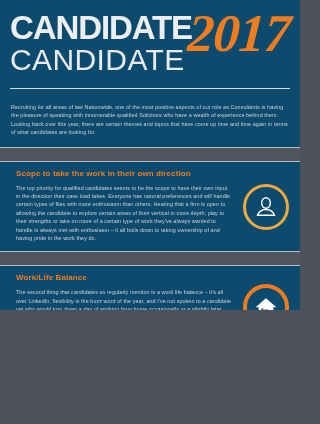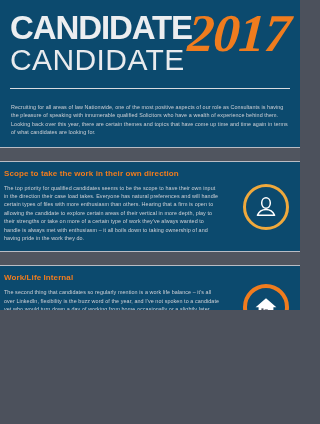--- a/index.html
+++ b/index.html
@@ -87,21 +87,21 @@
     position: relative;
     height: 13px;
     background: #50555f;
     border-top: 1px solid #b9bcc4;
     border-bottom: 1px solid #b9bcc4;
   }
 
   
   .section {
     position: relative;
-    padding: 7px 10px 9px 4px;
+    padding: 7px 10px 9px 16px;
     min-height: 68px;
     box-sizing: border-box;
   }
   .section-heading {
     font-size: 8px;
     font-weight: bold;
     color: #f07c1e;
     letter-spacing: 0.1px;
     margin: 0 0 5px 0;
     line-height: 10px;
@@ -158,21 +158,21 @@
       <svg width="24" height="24" viewBox="0 0 24 24" aria-hidden="true">
         <ellipse cx="12" cy="8" rx="4.3" ry="5.2" fill="none" stroke="#ffffff" stroke-width="1.5"></ellipse>
         <path d="M3.4 20.2 C5.2 16.2 8.4 14.6 12 14.6 C15.6 14.6 18.8 16.2 20.6 20.2 Z" fill="none" stroke="#ffffff" stroke-width="1.5" stroke-linejoin="round"></path>
       </svg>
     </div>
   </div>
 
   <div class="sep-band"></div>
 
   <div class="section">
-    <div class="section-heading">Work/Life Internal</div>
+    <div class="section-heading">Work/Life Balance</div>
     <div class="section-body">The second thing that candidates so regularly mention is a work life balance – it's all over LinkedIn, flexibility is the buzz word of the year, and I've not spoken to a candidate yet who would turn down a day of working from home occasionally or a slightly later start to drop their children off at school. Particularly now some of the larger firms are allowing a more agile approach to the working day, it's catching on like wildfire as practices work to attract top talent.</div>
     <div class="badge badge-house">
       <svg width="24" height="22" viewBox="0 0 24 22" aria-hidden="true">
         <path d="M12 2.2 L22.4 11.2 L19.4 11.2 L19.4 19.6 L4.6 19.6 L4.6 11.2 L1.6 11.2 Z" fill="#ffffff"></path>
         <rect x="10.6" y="13.4" width="3.2" height="6.2" fill="#4c515c"></rect>
         <rect x="7.4" y="12.4" width="2.1" height="2.1" fill="#4c515c"></rect>
       </svg>
     </div>
   </div>
 

